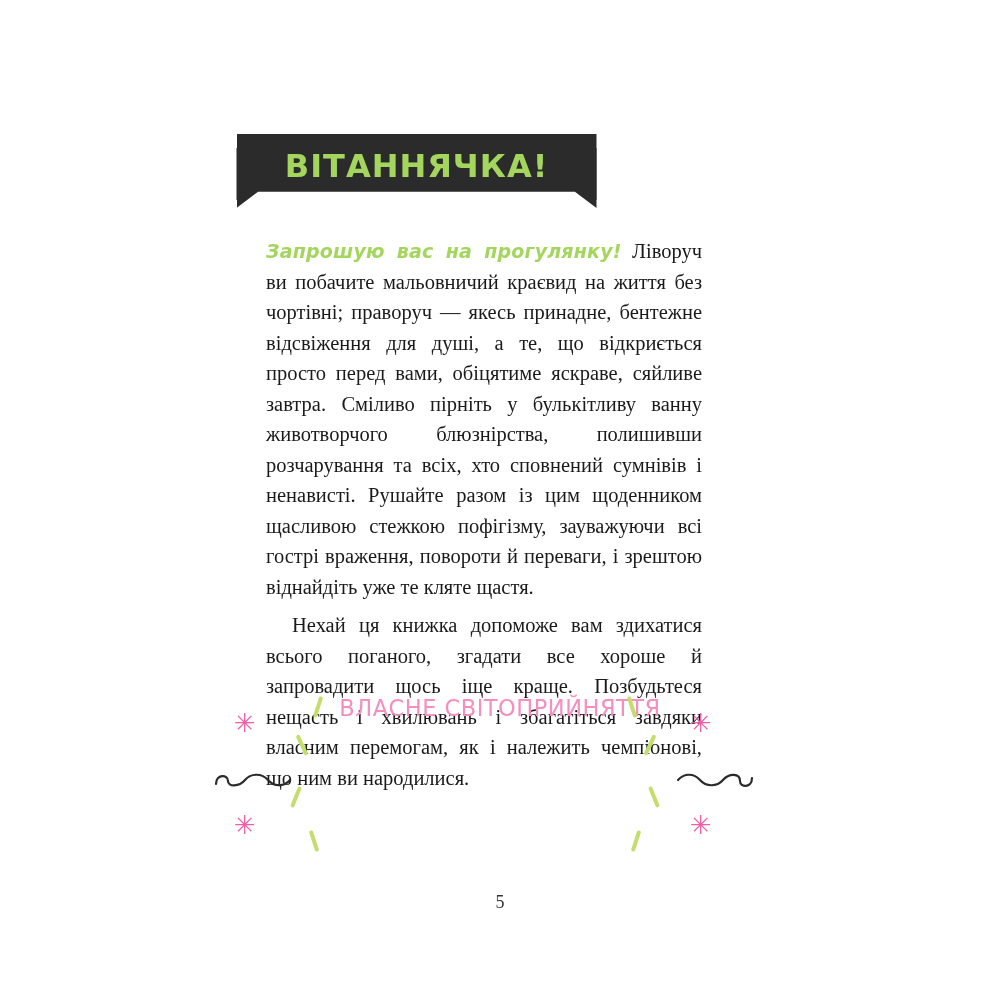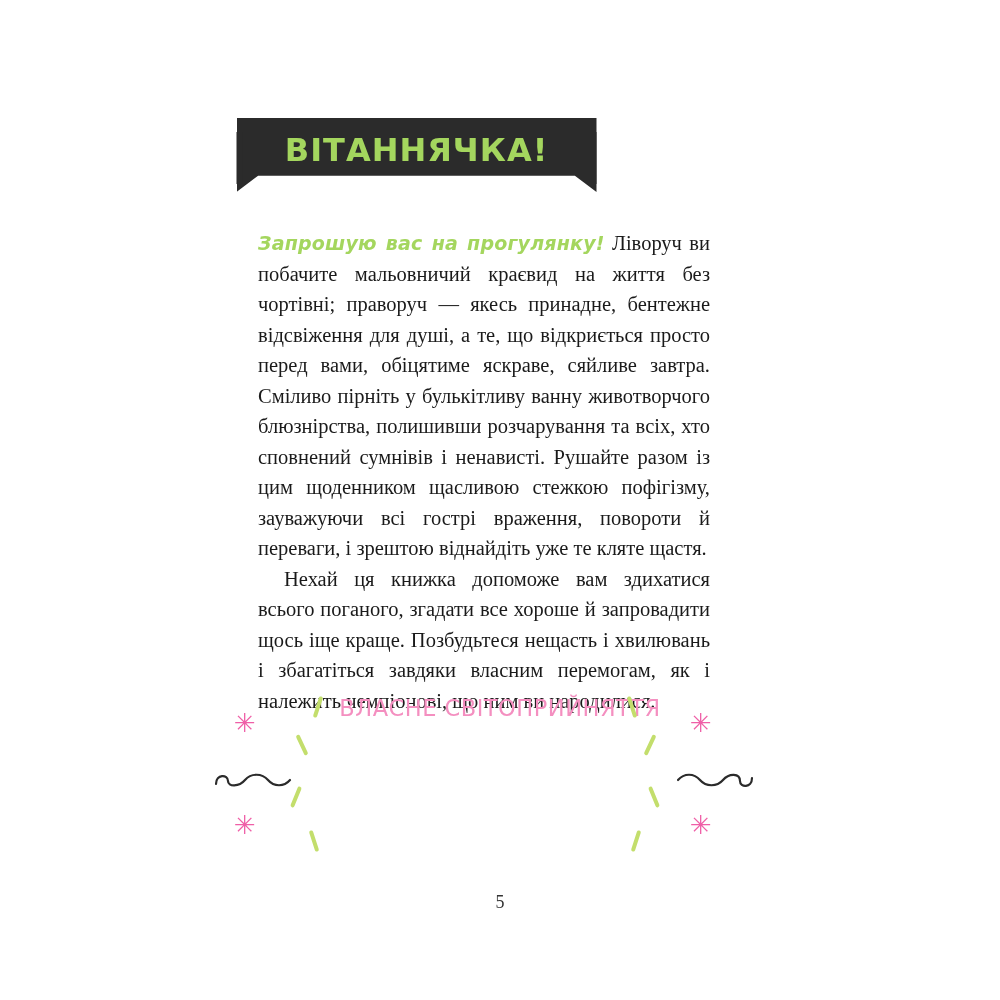--- a/index.html
+++ b/index.html
@@ -16,21 +16,21 @@
   .page {
     position: relative;
     width: 1000px;
     height: 1000px;
     box-sizing: border-box;
   }
 
   
   .banner-wrap {
     position: absolute;
-    top: 118px;
+    top: 134px;
     left: 0;
     width: 833px;
     display: flex;
     justify-content: center;
   }
   .banner {
     position: relative;
     width: 360px;
     height: 74px;
     background: #2b2b2b;
@@ -90,21 +90,21 @@
     font-style: italic;
     font-weight: bold;
     font-size: 19px;
     letter-spacing: 0.2px;
   }
   .para + .para {
     text-indent: 26px;
     margin-top: 0;
   }
   .para {
-    margin: 0;
+    margin: 8px;
   }
 
   
   .quote-block {
     position: absolute;
     top: 690px;
     left: 0;
     width: 1000px;
     text-align: center;
   }

